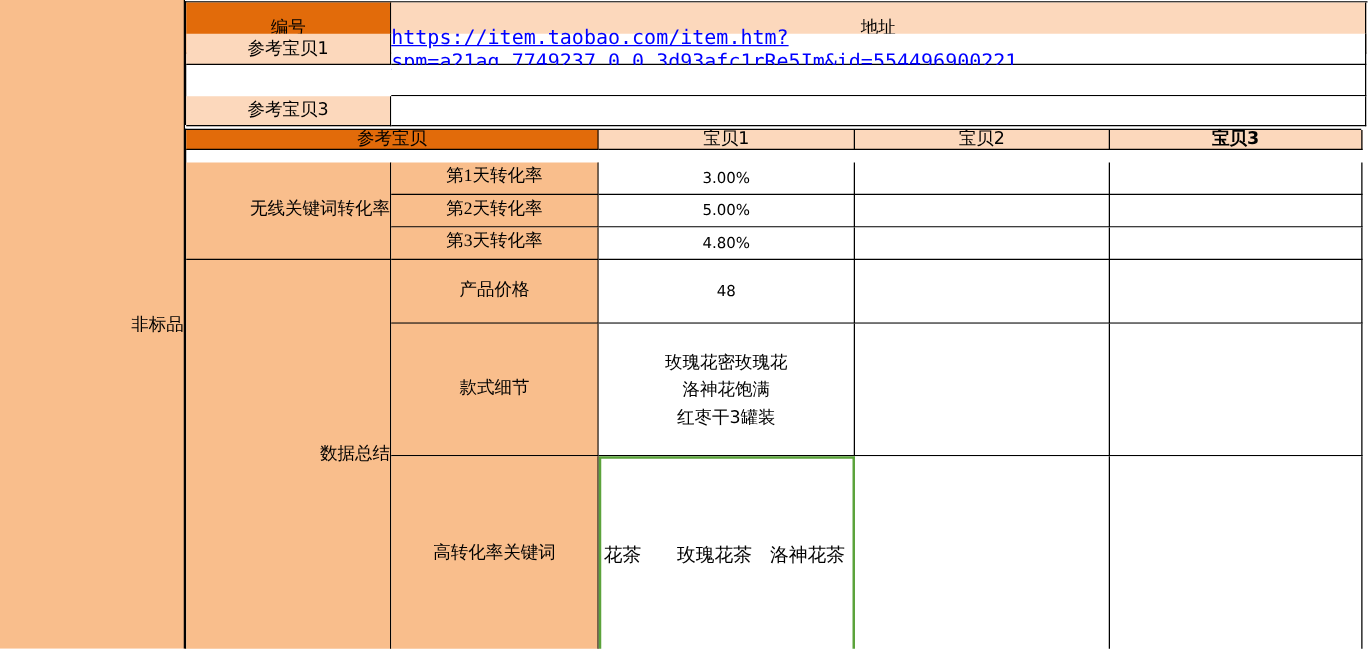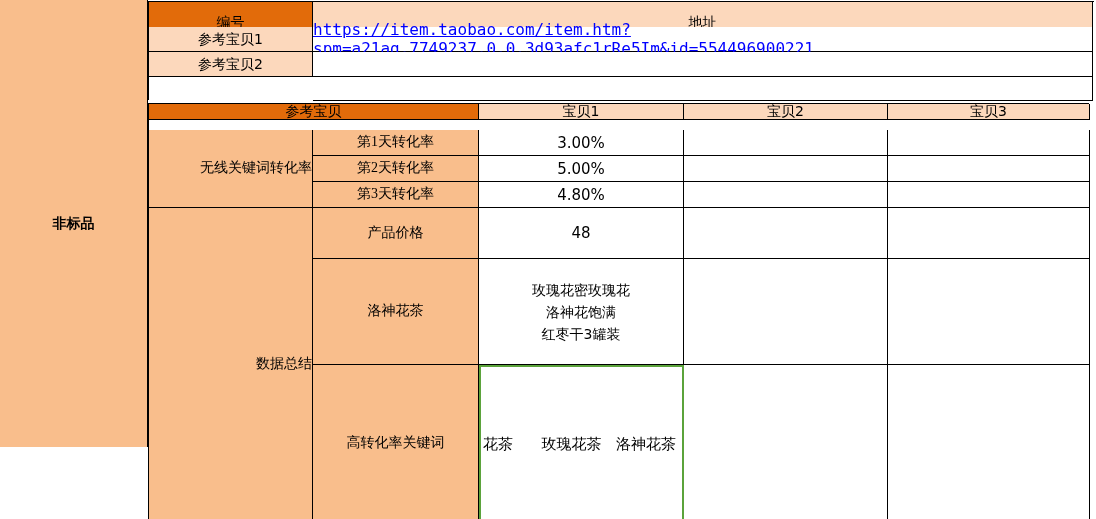--- a/index.html
+++ b/index.html
@@ -4,39 +4,38 @@
 <style>
   html,body{margin:0;padding:0;}
   body{
     width:1096px;height:519px;position:relative;overflow:hidden;
     background:#ffffff;
     font-family:"DejaVu Sans","Liberation Sans",sans-serif;
     color:#000;
   }
   
   .side-col{
-    position:absolute;left:0;top:0;width:147px;height:447px;
+    position:absolute;left:0;top:0;width:147px;height:519px;
     background:#f9be8c;border-right:1px solid #000;
-    display:flex;align-items:center;justify-content:center;
+    display:flex;align-items:center;justify-content:flex-end;
     font-size:14px;
-    font-weight:bold;
   }
   
   .cell{
     position:absolute;box-sizing:border-box;
     display:flex;align-items:center;justify-content:center;
     font-size:14px;line-height:1.2;
     border-right:1px solid #000;border-bottom:1px solid #000;
     background:#fff;
   }
   .dark   {background:#e26b0a;}
   .peach  {background:#fcd8bc;text-align:right;}
   .mid    {background:#f9be8c;font-family:Liberation Serif, serif;}
   .white  {background:#ffffff;}
-  .val    {font-size:15px;}
+  .val    {font-size:12px;}
   
   .tbl{
     position:absolute;box-sizing:border-box;
     border-top:1px solid #000;border-left:1px solid #000;
   }
   #table1{left:148px;top:1px;width:946px;height:99px;}
   #table2{left:148px;top:103px;width:941px;height:418px;}
   
   .t1-c1{left:0;width:164px;}
   .t1-c2{left:164px;width:780px;}
@@ -47,21 +46,21 @@
   a.url-link{
     color:#0000ff;text-decoration:underline;
     font-family:"DejaVu Sans Mono","Liberation Mono",monospace;
     font-size:16px;
   }
   
   .t2-cA{left:0;width:164px;justify-content:flex-end;}
   .t2-cB{left:164px;width:166px;}
   .t2-c1{left:330px;width:205px;}
   .t2-c2{left:535px;width:204px;}
-  .t2-c3{left:739px;width:202px;}
+  .t2-c3{left:739px;width:202px;font-weight:bold;}
   .t2-hdrA{left:0;width:330px;}
   .t2-r0{top:0;height:16px;}
   .t2-r1{top:26px;height:26px;}
   .t2-r2{top:52px;height:26px;}
   .t2-r3{top:78px;height:26px;}
   .t2-r4{top:104px;height:51px;}
   .t2-r5{top:155px;height:106px;}
   .t2-r6{top:261px;height:157px;}
   .t2-gA1{top:26px;height:78px;}
   .t2-gA2{top:104px;height:314px;}
@@ -89,25 +88,25 @@
     <span>地址</span>
   </div>
 
   <div class="cell peach t1-c1 t1-r1">
     <span>参考宝贝1</span>
   </div>
   <div class="cell white t1-c2 t1-r1">
     <a class="url-link" href="#">https://item.taobao.com/item.htm?spm=a21ag.7749237.0.0.3d93afc1rRe5Im&amp;id=554496900221</a>
   </div>
 
-  <div class="cell peach t1-c1 t1-r2">
-    <span>参考宝贝2</span>
-  </div>
   <div class="cell white t1-c2 t1-r2"></div>
 
+  <div class="cell peach t1-c1 t1-r3">
+    <span>参考宝贝3</span>
+  </div>
   <div class="cell white t1-c2 t1-r3"></div>
 </div>
 
 <div id="table2" class="tbl">
 
   <div class="cell dark t2-hdrA t2-r0">
     <span>参考宝贝</span>
   </div>
   <div class="cell peach t2-c1 t2-r0">
     <span>宝贝1</span>
@@ -156,21 +155,21 @@
   <div class="cell mid t2-cB t2-r4">
     <span>产品价格</span>
   </div>
   <div class="cell white val t2-c1 t2-r4">
     <span>48</span>
   </div>
   <div class="cell white t2-c2 t2-r4"></div>
   <div class="cell white t2-c3 t2-r4"></div>
 
   <div class="cell mid t2-cB t2-r5">
-    <span>洛神花茶</span>
+    <span>款式细节</span>
   </div>
   <div class="cell white t2-c1 t2-r5">
     <span class="multiline">玫瑰花密玫瑰花
 洛神花饱满
 红枣干3罐装</span>
   </div>
   <div class="cell white t2-c2 t2-r5"></div>
   <div class="cell white t2-c3 t2-r5"></div>
 
   <div class="cell mid t2-cB t2-r6">

